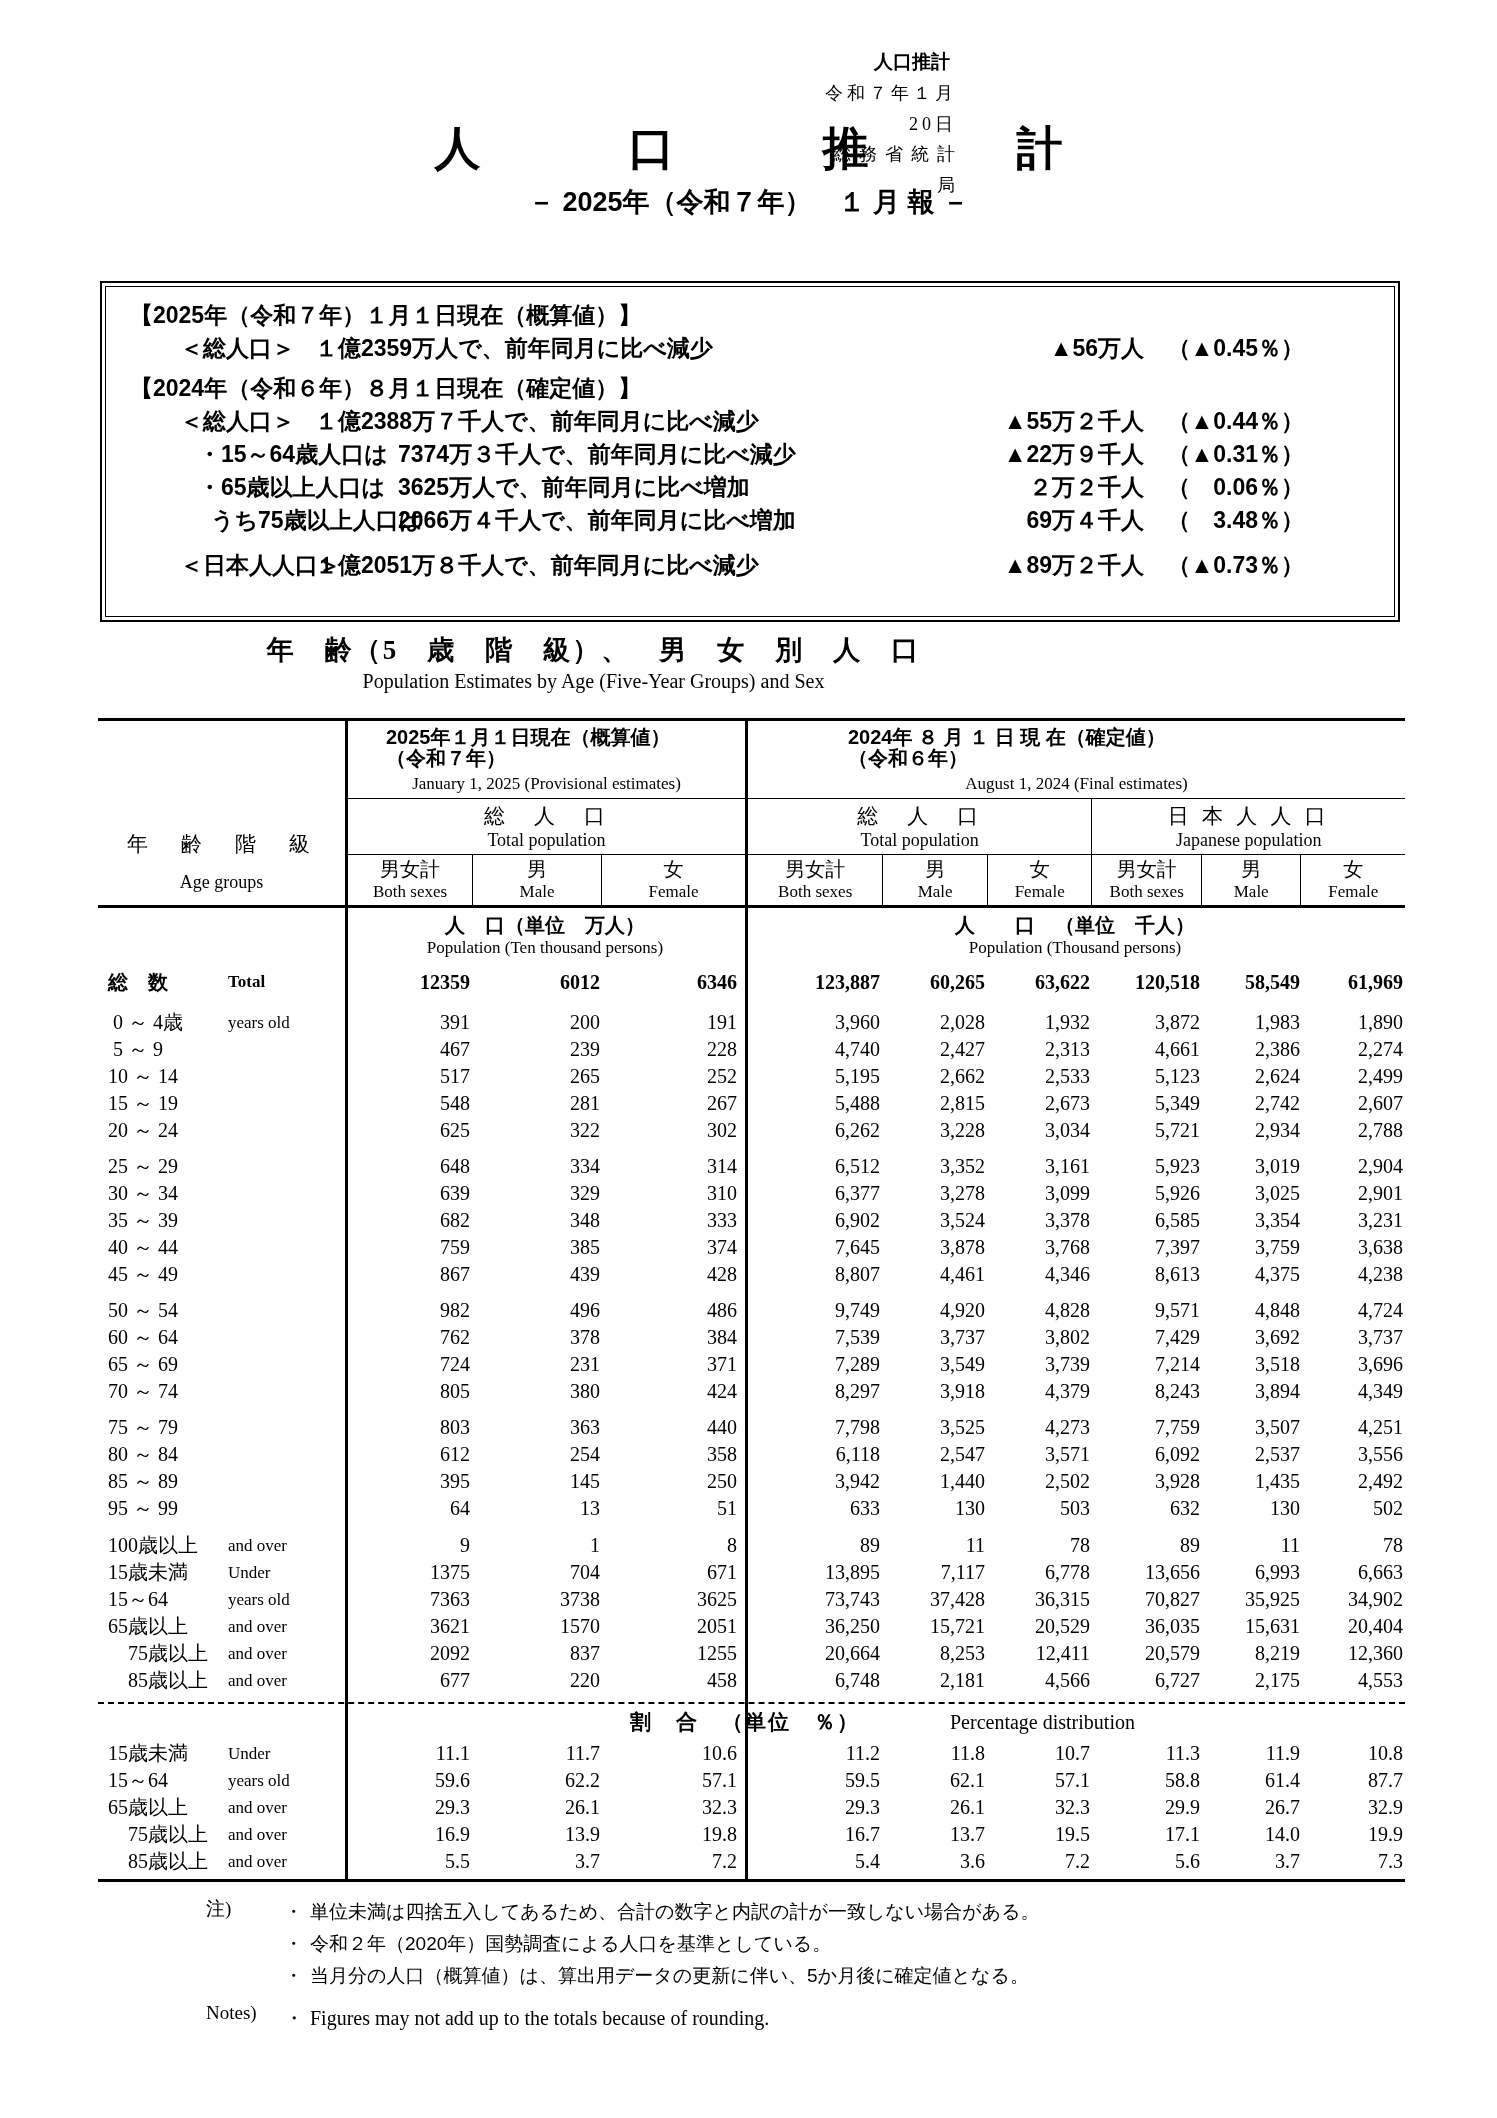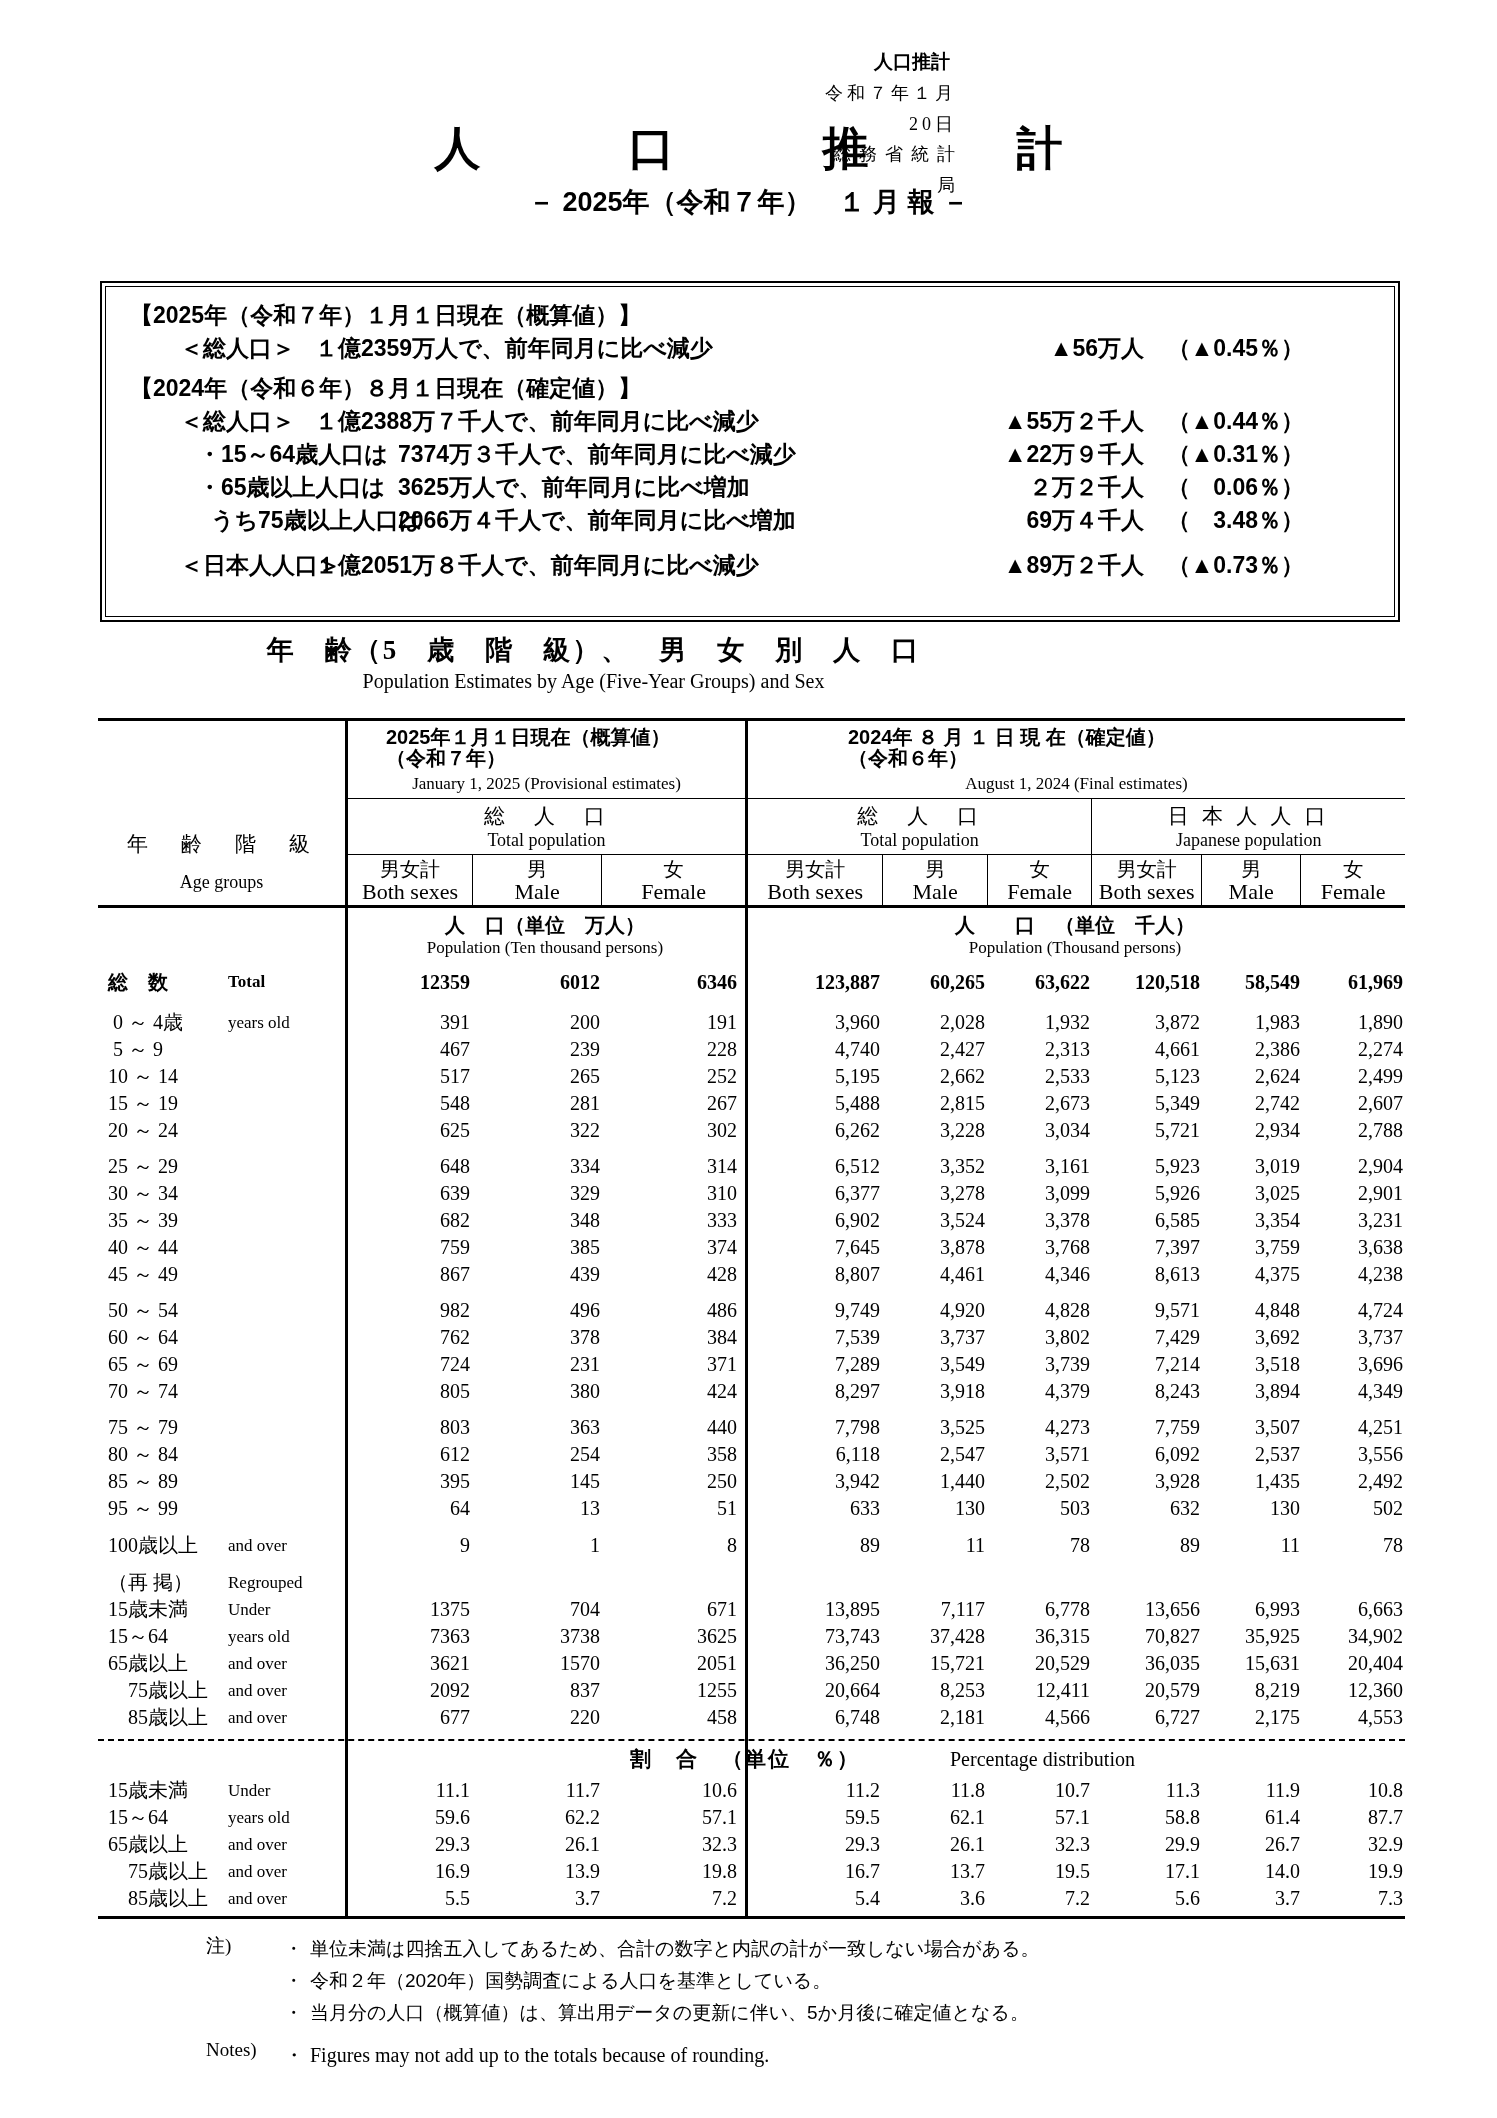--- a/index.html
+++ b/index.html
@@ -55,21 +55,21 @@
   .groupcell{box-sizing:border-box;text-align:center;padding-top:4px;}
   .groupcell .gjp{font-size:21px;letter-spacing:4px;line-height:26px;}
   .groupcell .gen{font-size:18px;line-height:22px;}
   .gc-25{width:400px;}
   .gc-24a{width:345px;}
   .gc-24b{width:315px;border-left:1px solid #000;}
   .sexrow{display:flex;height:50px;box-sizing:border-box;}
   .sexcell{box-sizing:border-box;text-align:center;padding-top:2px;border-left:1px solid #000;}
   .sexcell:first-child{border-left:none;}
   .sexcell .sjp{font-size:20px;line-height:24px;}
-  .sexcell .sen{font-size:22px;line-height:22px;}
+  .sexcell .sen{font-size:17px;line-height:22px;}
   .s25-0{width:125px;}.s25-1{width:130px;}.s25-2{width:145px;}
   .s24-0{width:135px;}.s24-1{width:105px;}.s24-2{width:105px;}
   .s24-3{width:110px;}.s24-4{width:100px;}.s24-5{width:105px;}
   .tbody-wrap{position:relative;border-bottom:3px solid #000;box-sizing:border-box;padding-bottom:4px;}
   .vline{position:absolute;top:0;bottom:0;width:3px;background:#000;}
   .v1{left:247px;}  .v2{left:647px;}
   .units-row{display:flex;height:58px;padding-top:5px;box-sizing:border-box;}
   .units-row .u25{width:400px;margin-left:247px;text-align:center;}
   .units-row .u24{width:660px;text-align:center;}
   .ujp{font-family:"Liberation Sans","DejaVu Sans",sans-serif;font-weight:bold;font-size:20px;line-height:24px;}
@@ -245,21 +245,20 @@
             <div class="trow"><span class="lbl-jp">65 ～ 69</span><span class="lbl-en"></span><span class="val c0">724</span><span class="val c1">231</span><span class="val c2">371</span><span class="val c3">7,289</span><span class="val c4">3,549</span><span class="val c5">3,739</span><span class="val c6">7,214</span><span class="val c7">3,518</span><span class="val c8">3,696</span></div>
             <div class="trow"><span class="lbl-jp">70 ～ 74</span><span class="lbl-en"></span><span class="val c0">805</span><span class="val c1">380</span><span class="val c2">424</span><span class="val c3">8,297</span><span class="val c4">3,918</span><span class="val c5">4,379</span><span class="val c6">8,243</span><span class="val c7">3,894</span><span class="val c8">4,349</span></div>
           </div>
           <div class="tgroup">
             <div class="trow"><span class="lbl-jp">75 ～ 79</span><span class="lbl-en"></span><span class="val c0">803</span><span class="val c1">363</span><span class="val c2">440</span><span class="val c3">7,798</span><span class="val c4">3,525</span><span class="val c5">4,273</span><span class="val c6">7,759</span><span class="val c7">3,507</span><span class="val c8">4,251</span></div>
             <div class="trow"><span class="lbl-jp">80 ～ 84</span><span class="lbl-en"></span><span class="val c0">612</span><span class="val c1">254</span><span class="val c2">358</span><span class="val c3">6,118</span><span class="val c4">2,547</span><span class="val c5">3,571</span><span class="val c6">6,092</span><span class="val c7">2,537</span><span class="val c8">3,556</span></div>
             <div class="trow"><span class="lbl-jp">85 ～ 89</span><span class="lbl-en"></span><span class="val c0">395</span><span class="val c1">145</span><span class="val c2">250</span><span class="val c3">3,942</span><span class="val c4">1,440</span><span class="val c5">2,502</span><span class="val c6">3,928</span><span class="val c7">1,435</span><span class="val c8">2,492</span></div>
             <div class="trow"><span class="lbl-jp">95 ～ 99</span><span class="lbl-en"></span><span class="val c0">64</span><span class="val c1">13</span><span class="val c2">51</span><span class="val c3">633</span><span class="val c4">130</span><span class="val c5">503</span><span class="val c6">632</span><span class="val c7">130</span><span class="val c8">502</span></div>
           </div>
           <div class="trow mt"><span class="lbl-jp">100歳以上</span><span class="lbl-en">and over</span><span class="val c0">9</span><span class="val c1">1</span><span class="val c2">8</span><span class="val c3">89</span><span class="val c4">11</span><span class="val c5">78</span><span class="val c6">89</span><span class="val c7">11</span><span class="val c8">78</span></div>
-          <div class="trow mt"><span class="lbl-jp">（再 掲）</span><span class="lbl-en">Regrouped</span></div>
           <div class="trow"><span class="lbl-jp">15歳未満</span><span class="lbl-en">Under</span><span class="val c0">1375</span><span class="val c1">704</span><span class="val c2">671</span><span class="val c3">13,895</span><span class="val c4">7,117</span><span class="val c5">6,778</span><span class="val c6">13,656</span><span class="val c7">6,993</span><span class="val c8">6,663</span></div>
           <div class="trow"><span class="lbl-jp">15～64</span><span class="lbl-en">years old</span><span class="val c0">7363</span><span class="val c1">3738</span><span class="val c2">3625</span><span class="val c3">73,743</span><span class="val c4">37,428</span><span class="val c5">36,315</span><span class="val c6">70,827</span><span class="val c7">35,925</span><span class="val c8">34,902</span></div>
           <div class="trow"><span class="lbl-jp">65歳以上</span><span class="lbl-en">and over</span><span class="val c0">3621</span><span class="val c1">1570</span><span class="val c2">2051</span><span class="val c3">36,250</span><span class="val c4">15,721</span><span class="val c5">20,529</span><span class="val c6">36,035</span><span class="val c7">15,631</span><span class="val c8">20,404</span></div>
           <div class="trow indent"><span class="lbl-jp">75歳以上</span><span class="lbl-en">and over</span><span class="val c0">2092</span><span class="val c1">837</span><span class="val c2">1255</span><span class="val c3">20,664</span><span class="val c4">8,253</span><span class="val c5">12,411</span><span class="val c6">20,579</span><span class="val c7">8,219</span><span class="val c8">12,360</span></div>
           <div class="trow indent"><span class="lbl-jp">85歳以上</span><span class="lbl-en">and over</span><span class="val c0">677</span><span class="val c1">220</span><span class="val c2">458</span><span class="val c3">6,748</span><span class="val c4">2,181</span><span class="val c5">4,566</span><span class="val c6">6,727</span><span class="val c7">2,175</span><span class="val c8">4,553</span></div>
         </div>
 
       <div class="dashed"></div>
 
       <div class="pct-header">

